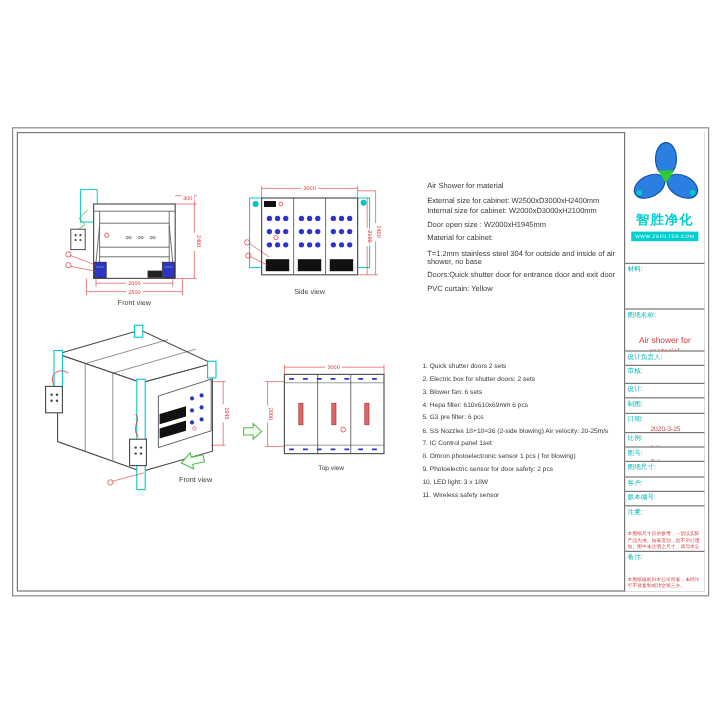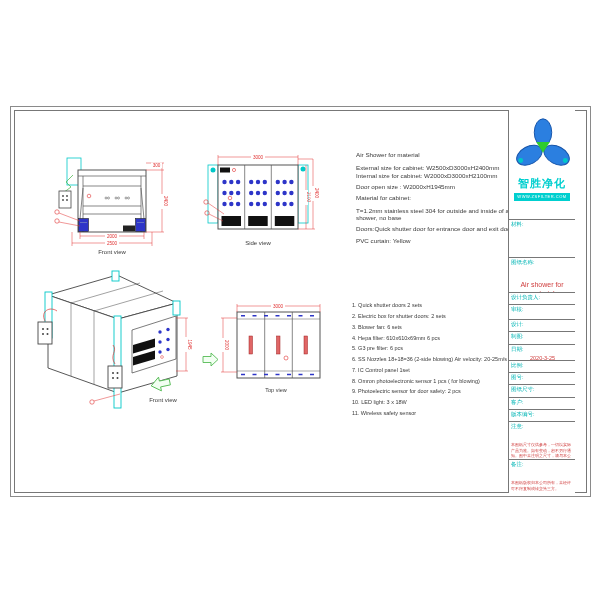--- a/index.html
+++ b/index.html
@@ -21,21 +21,21 @@
   .sp-int { margin-bottom: 9px; }
   .sp-door { margin-bottom: 8px; }
   .sp-mat { margin-bottom: 12px; }
   .sp-t { margin-bottom: 8px; }
   .sp-doors { margin-bottom: 9px; }
 
   .parts { position: absolute; left: 352px; top: 302px; width: 380px; color: #3a3a3a;
            font-size: 11px; transform: scale(0.5); transform-origin: 0 0; }
   .part { margin-bottom: 9.5px; white-space: nowrap; }
 
-  .tblock { position: absolute; left: 508px; top: 110px; width: 67px; height: 383px;
+  .tblock { position: absolute; left: 520px; top: 110px; width: 67px; height: 383px;
             border-left: 1px solid #777; background: #fff; }
   .tb-row { position: relative; border-bottom: 1px solid #777; padding: 1px 2px; overflow: hidden; }
   .hlogo { height: 110px; text-align: center; }
   .h38 { height: 38px; } .h35 { height: 35px; } .h12 { height: 12px; } .h15 { height: 15px; }
   .h13 { height: 13px; } .h16 { height: 16px; } .h33 { height: 33px; border-bottom: none; }
   .lbl { color: #00b5b5; font-size: 5.5px; display: inline-block; vertical-align: top; }
   .val { color: #d04040; font-size: 5.5px; margin-left: 2px; }
   .dname { color: #d04040; font-size: 7px; text-align: center; margin-top: 3px; line-height: 1.35; }
   .note-wrap { transform: scale(0.5); transform-origin: 0 0; width: 200%;
                color: #d04040; font-size: 8px; line-height: 1.4; margin-top: 1px; }

